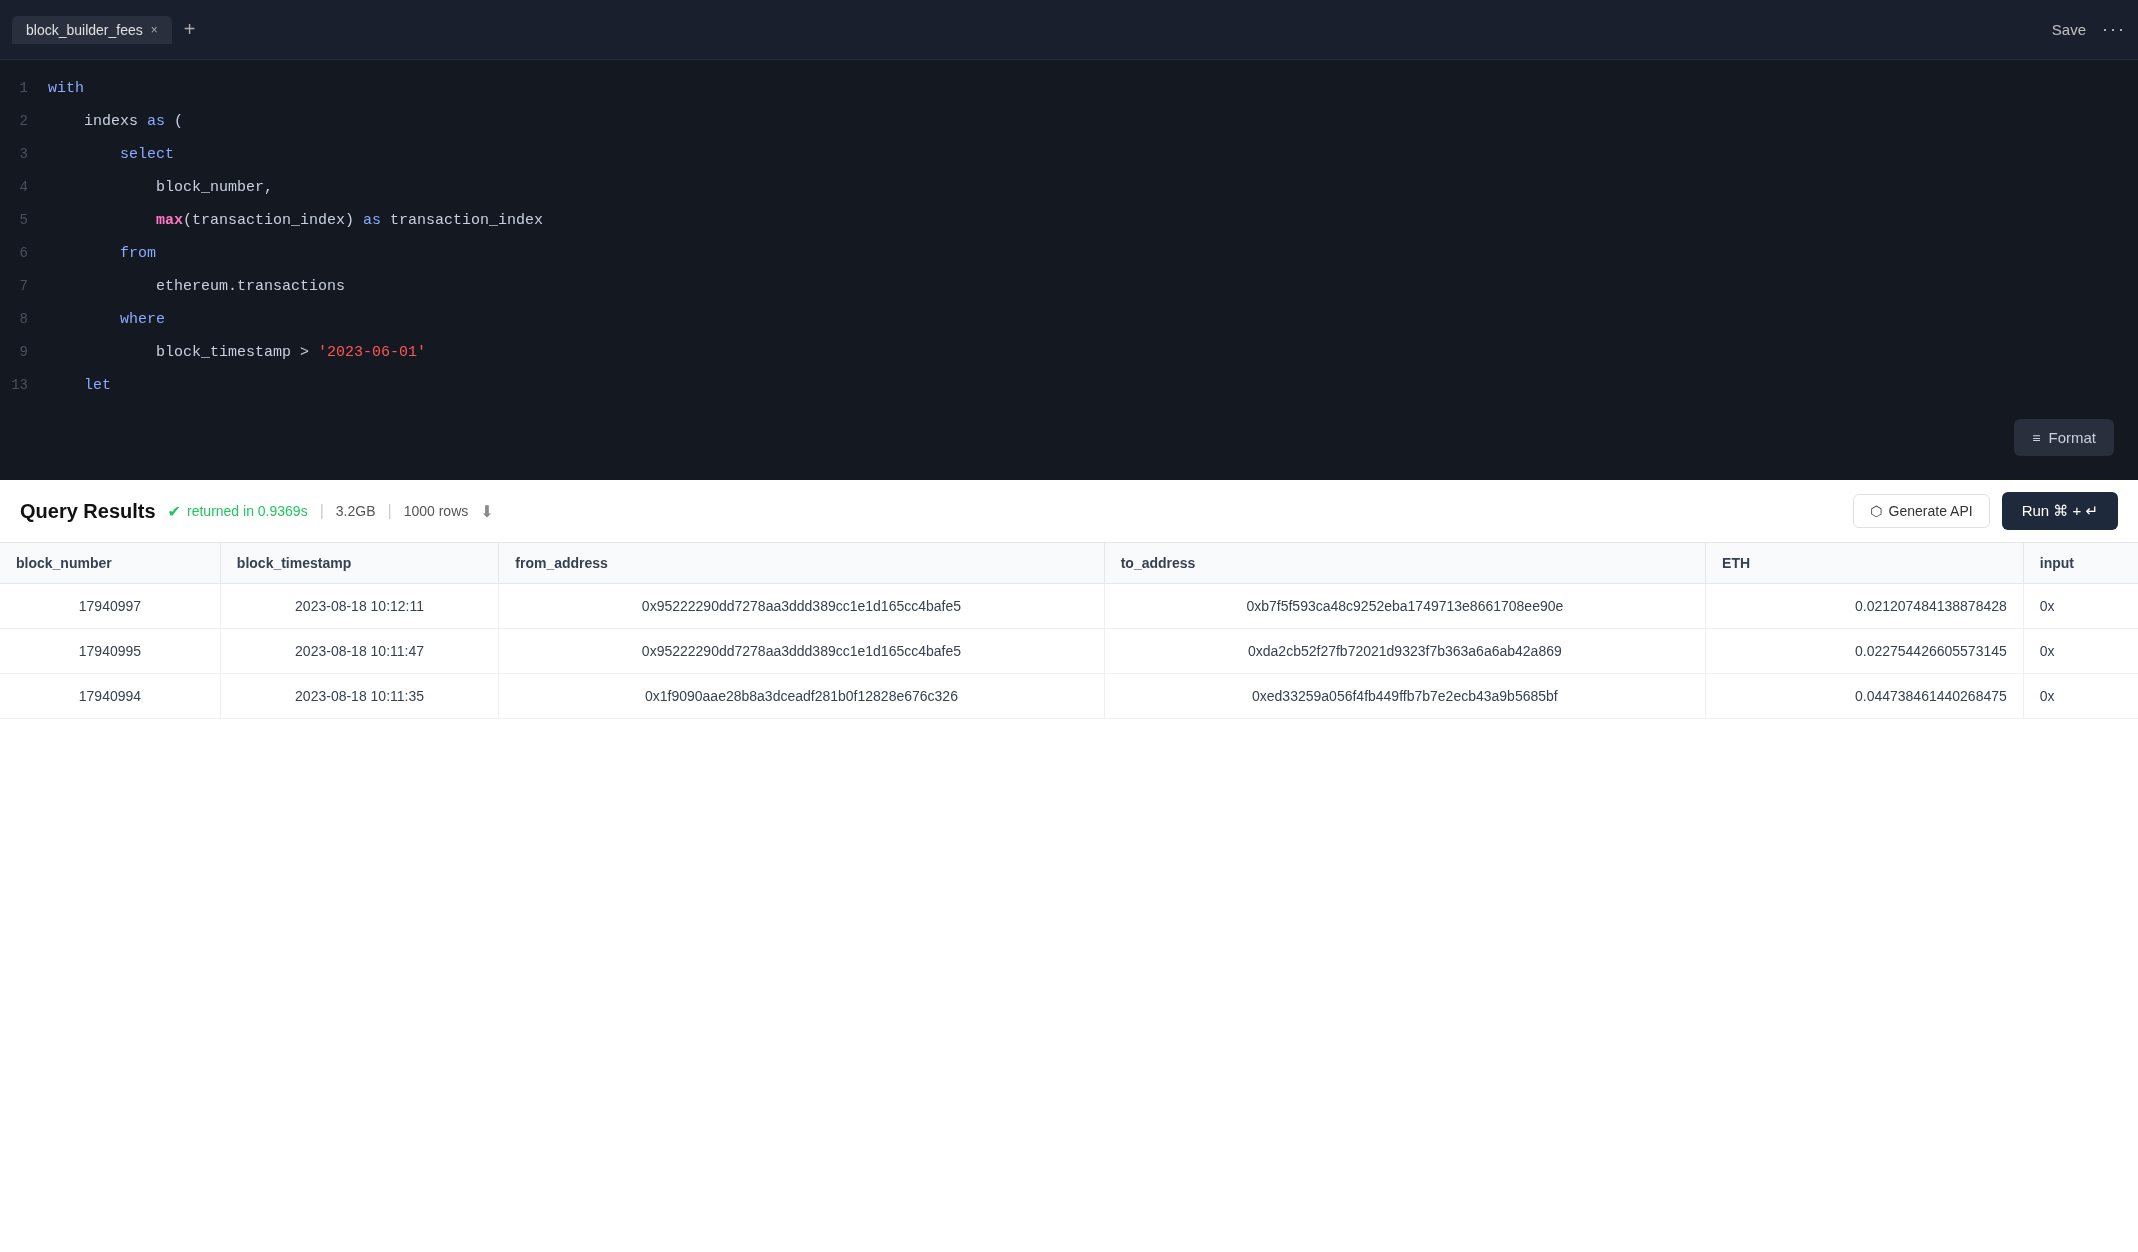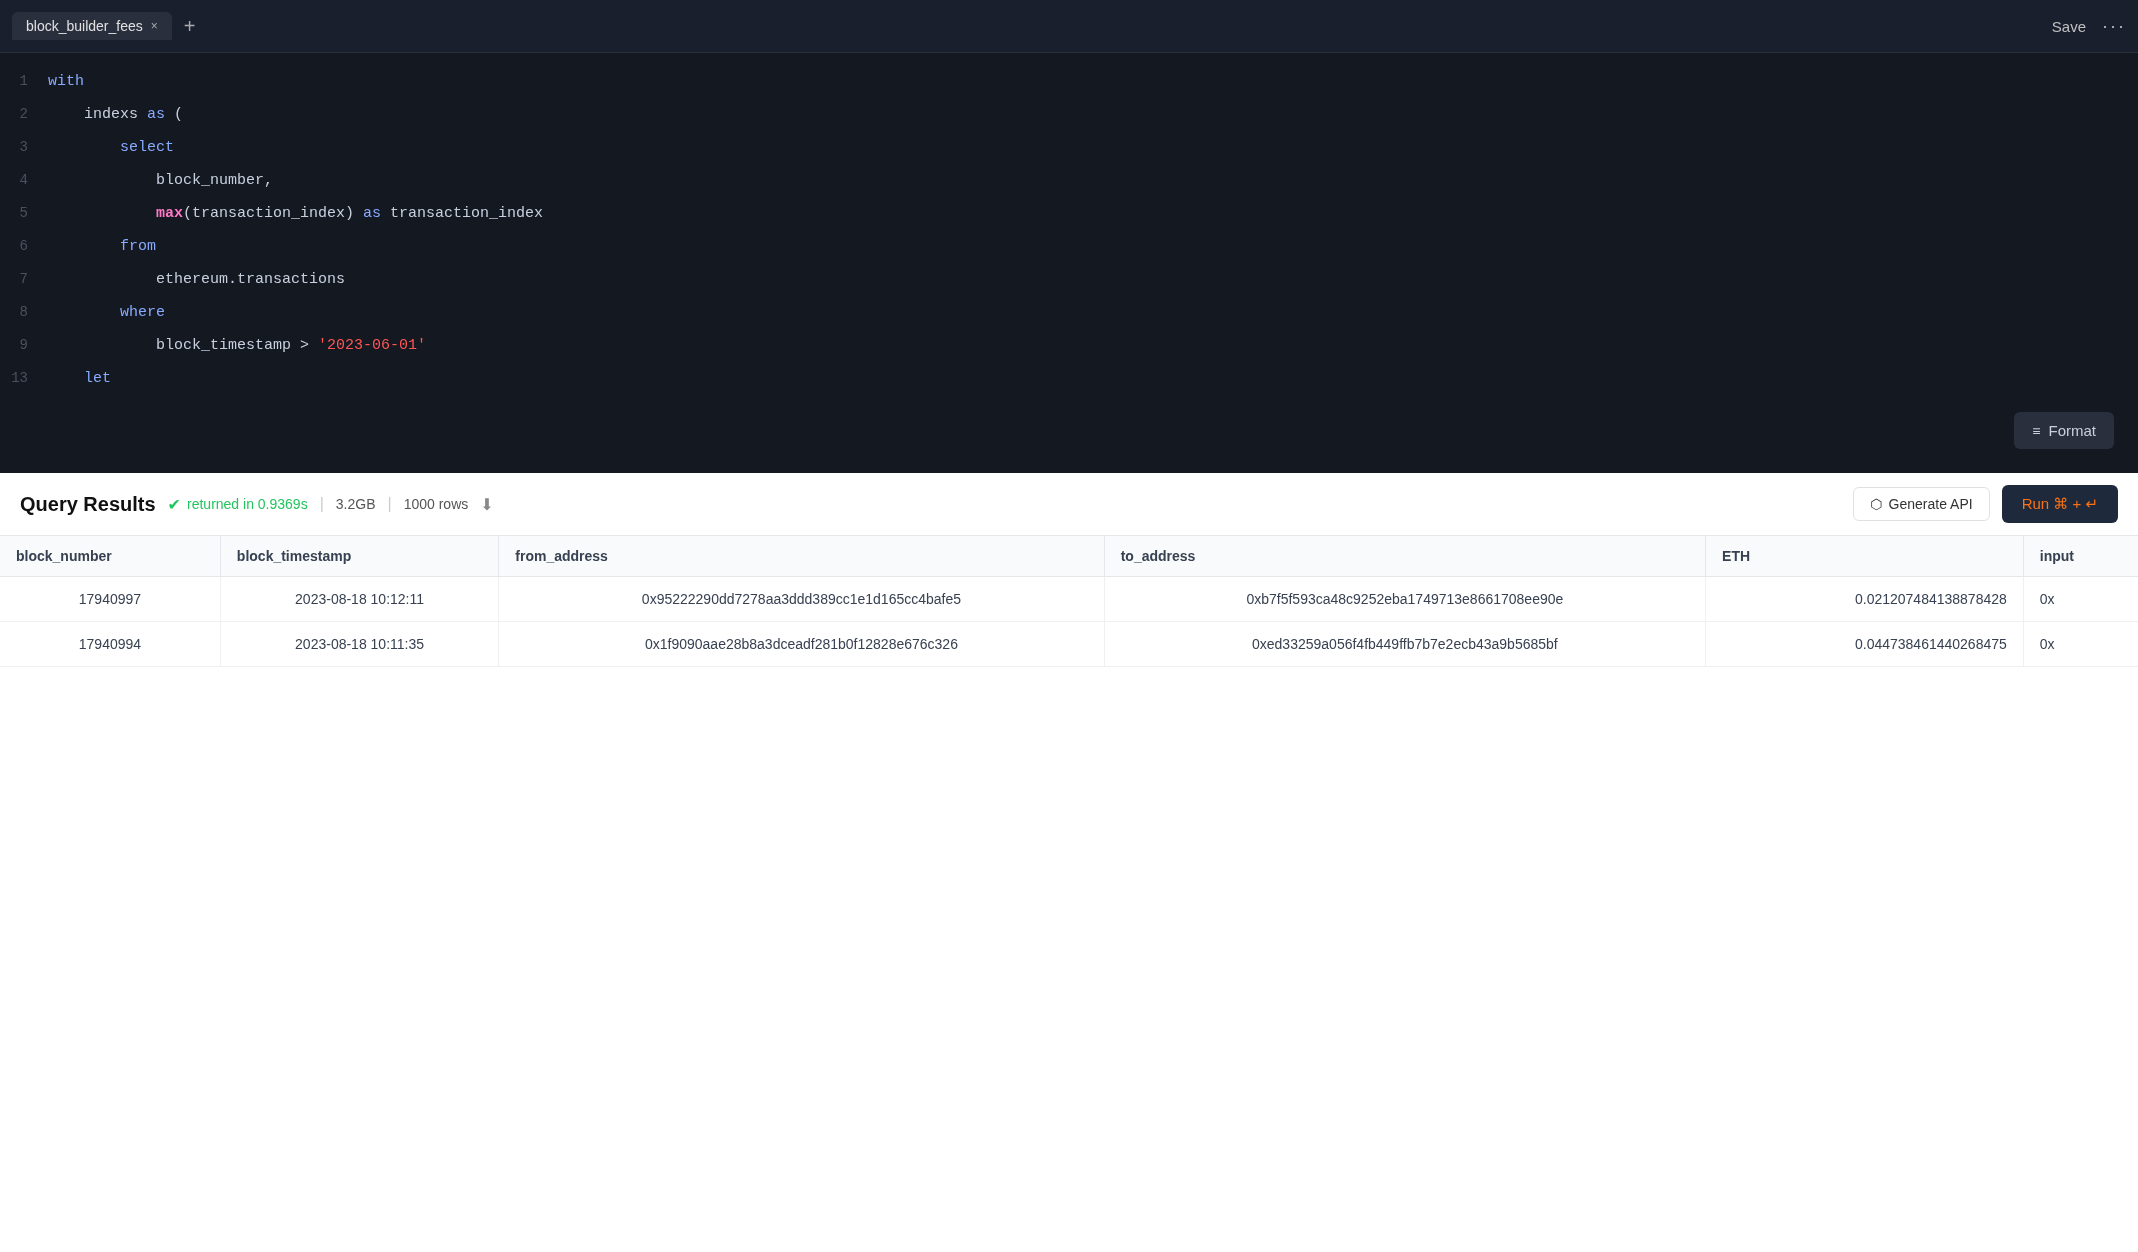--- a/index.html
+++ b/index.html
@@ -3,21 +3,21 @@
   <meta charset="utf-8">
   <style>
     * { margin: 0; padding: 0; box-sizing: border-box; }
     body { font-family: -apple-system, BlinkMacSystemFont, 'Segoe UI', sans-serif; background: #fff; display: flex; flex-direction: column; height: 100vh; overflow: hidden; }
 
     
     .tab-bar {
       background: #1a1f2e;
       display: flex;
       align-items: center;
-      height: 53px;
+      height: 60px;
       padding: 0 12px;
       border-bottom: 1px solid #2a2f3e;
       justify-content: space-between;
     }
     .tab-bar-left { display: flex; align-items: center; gap: 4px; }
     .tab {
       display: flex; align-items: center; gap: 8px;
       background: #2a2f3e; color: #e0e0e0;
       padding: 6px 14px; border-radius: 6px 6px 0 0;
       font-size: 14px; cursor: pointer;
@@ -116,21 +116,21 @@
     .meta-sep { color: #ccc; }
     .download-icon { color: #888; cursor: pointer; font-size: 16px; }
     .results-header-right { margin-left: auto; display: flex; align-items: center; gap: 12px; }
     .gen-api-btn {
       display: flex; align-items: center; gap: 6px;
       border: 1px solid #e0e0e0; border-radius: 6px;
       padding: 8px 16px; font-size: 14px; color: #333;
       cursor: pointer; background: #fff;
     }
     .run-btn {
-      background: #1e293b; color: #f97316;
+      background: #1e293b; color: #ffffff;
       border: none; border-radius: 6px;
       padding: 10px 20px; font-size: 15px;
       cursor: pointer; font-weight: 500;
       display: flex; align-items: center; gap: 6px;
     }
 
     
     .table-container { flex: 1; overflow: auto; }
     table { width: 100%; border-collapse: collapse; font-size: 14px; }
     thead th {
@@ -261,20 +261,28 @@
       <tbody id="table-body">
           <tr>
             <td class="center">17940997</td>
             <td class="center">2023-08-18 10:12:11</td>
             <td class="center">0x95222290dd7278aa3ddd389cc1e1d165cc4bafe5</td>
             <td class="center">0xb7f5f593ca48c9252eba1749713e8661708ee90e</td>
             <td class="num">0.021207484138878428</td>
             <td class="">0x</td>
           </tr>
           <tr>
+            <td class="center">17940995</td>
+            <td class="center">2023-08-18 10:11:47</td>
+            <td class="center">0x95222290dd7278aa3ddd389cc1e1d165cc4bafe5</td>
+            <td class="center">0xda2cb52f27fb72021d9323f7b363a6a6ab42a869</td>
+            <td class="num">0.022754426605573145</td>
+            <td class="">0x</td>
+          </tr>
+          <tr>
             <td class="center">17940994</td>
             <td class="center">2023-08-18 10:11:35</td>
             <td class="center">0x1f9090aae28b8a3dceadf281b0f12828e676c326</td>
             <td class="center">0xed33259a056f4fb449ffb7b7e2ecb43a9b5685bf</td>
             <td class="num">0.044738461440268475</td>
             <td class="">0x</td>
           </tr>
         </tbody>
     </table>
   </div>

